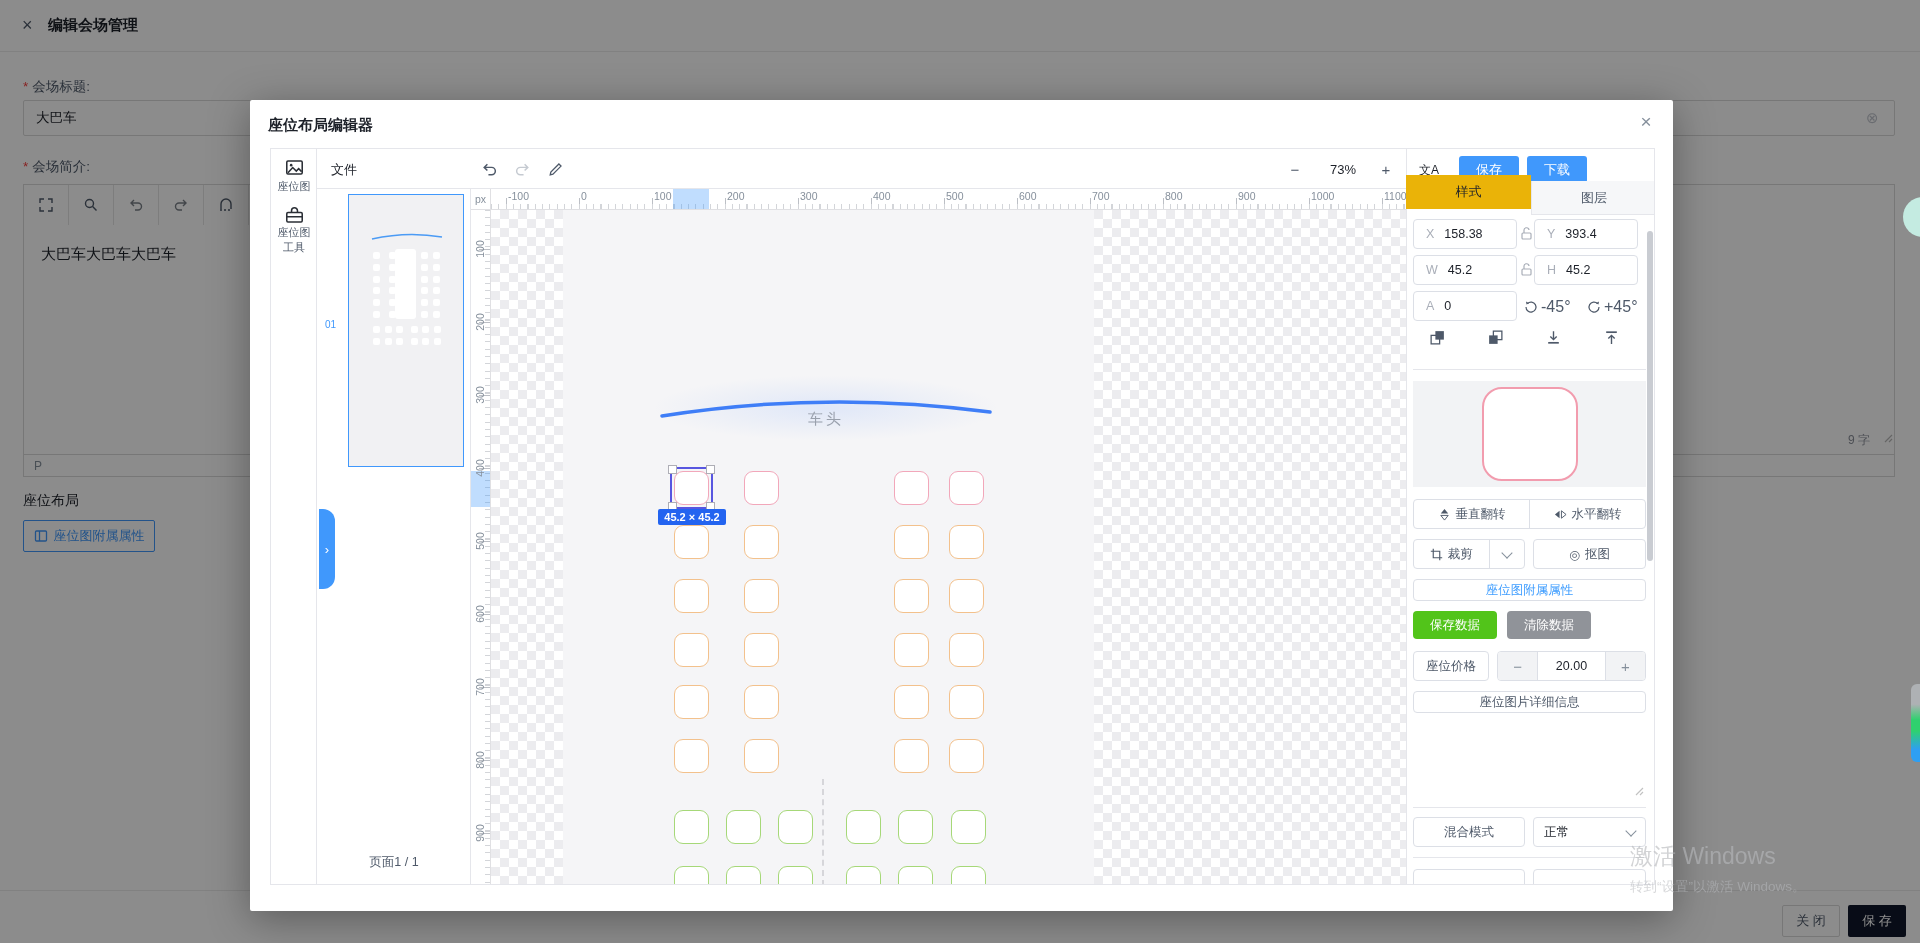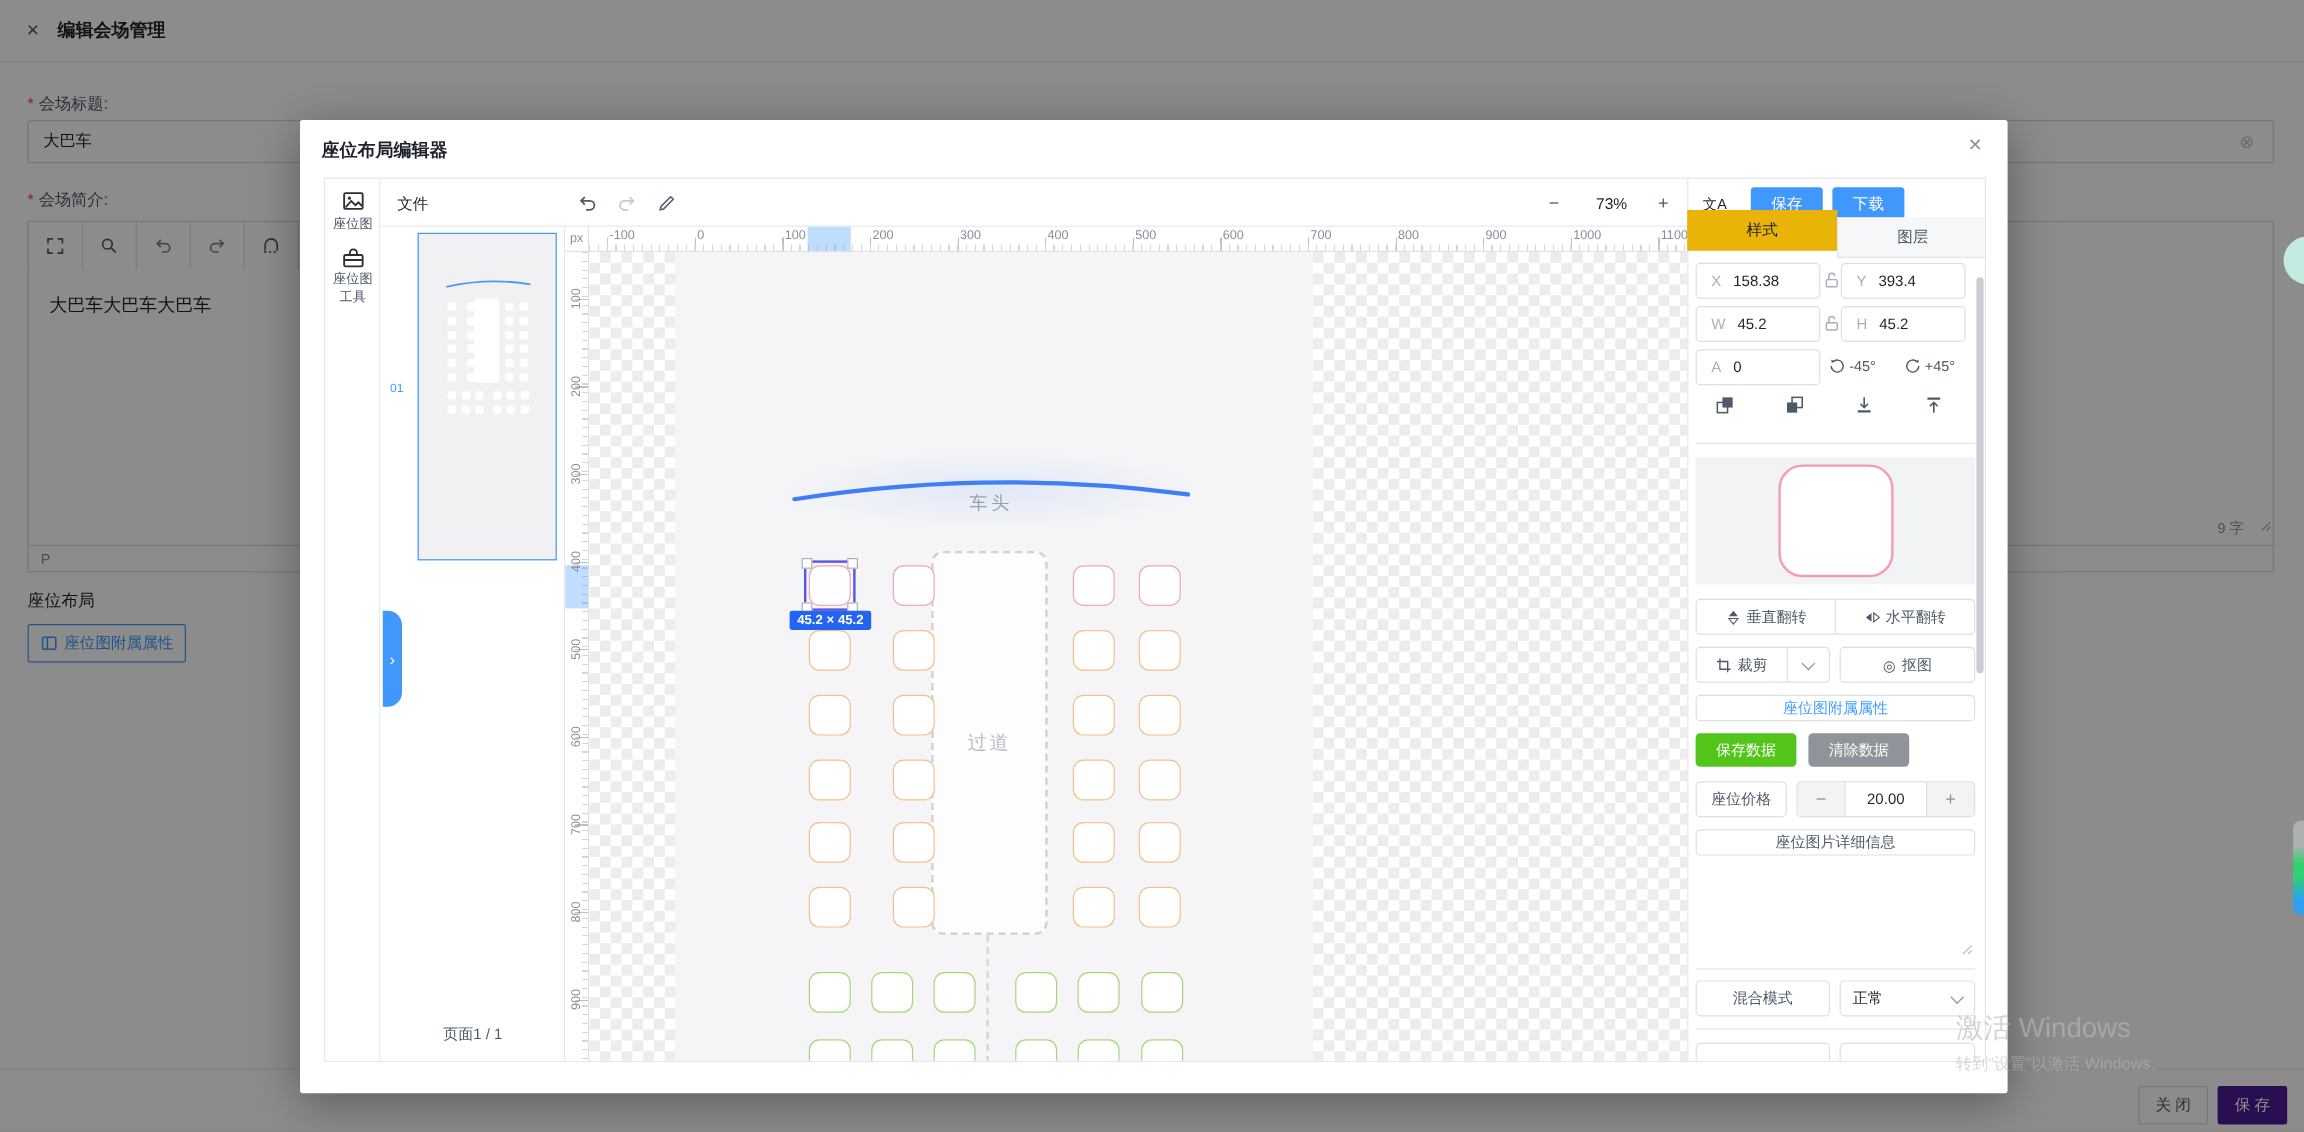--- a/index.html
+++ b/index.html
@@ -13,21 +13,21 @@
   .field-label{color:#4e5969;font-size:13.5px;}
   .req{color:#f53f3f;margin-right:4px;}
   .input1{left:23px;top:100px;width:1872px;height:36px;border:1px solid #d9d9d9;border-radius:2px;font-size:13.5px;color:#1d2129;padding:0 30px 0 12px;background:#fff;box-sizing:border-box;font-family:inherit;}
   .ed-toolbar{left:23px;top:184px;width:1872px;height:42px;border:1px solid #d9d9d9;background:#fff;display:flex;}
   .ed-cell{width:44px;height:100%;border-right:1px solid #e3e3e3;display:flex;align-items:center;justify-content:center;color:#4e5969;}
   .ed-body{left:23px;top:225px;width:1872px;height:230px;border:1px solid #d9d9d9;border-top:none;background:#fff;}
   .p-bar{left:23px;top:455px;width:1872px;height:22px;border:1px solid #d9d9d9;border-top:none;background:#fff;color:#86909c;font-size:12px;display:flex;align-items:center;padding-left:10px;box-sizing:border-box;}
   .design-btn{left:23px;top:520px;width:132px;height:32px;border:1px solid #4098fc;border-radius:2px;color:#4098fc;background:#fff;gap:6px;font-size:13px;cursor:pointer;}
   .pg-footer{left:0;top:890px;width:1920px;height:53px;background:#fff;border-top:1px solid #ebebeb;}
   .btn-plain{border:1px solid #d9d9d9;border-radius:2px;background:#fff;color:#4e5969;font-size:13px;}
-  .btn-blue{border:none;border-radius:2px;background:#4c1d95;color:#fff;font-size:13px;}
+  .btn-blue{border:none;border-radius:2px;background:#0f172a;color:#fff;font-size:13px;}
   
   .overlay{left:0;top:0;width:1920px;height:943px;background:rgba(0,0,0,0.45);z-index:5;}
   .modal{left:250px;top:100px;width:1423px;height:811px;background:#fff;border-radius:2px;box-shadow:0 8px 40px rgba(0,0,0,.35);z-index:6;}
   .modal-title{left:18px;top:16px;font-weight:bold;font-size:15px;}
   .modal-close{left:1384px;top:10px;width:24px;height:24px;color:#86909c;font-size:19px;cursor:pointer;}
   .editor{left:20px;top:48px;width:1385px;height:737px;border:1px solid #e5e6eb;background:#fff;overflow:hidden;}
   .e-sidebar{left:0;top:0;width:46px;height:737px;border-right:1px solid #e5e6eb;background:#fff;}
   .sb-label{width:46px;text-align:center;font-size:11px;color:#4e5969;}
   .tbar-line{left:46px;top:0;width:1089px;height:40px;border-bottom:1px solid #e5e6eb;background:#fff;}
   .tool-txt{font-size:13px;color:#1d2129;cursor:pointer;}
@@ -61,21 +61,21 @@
   .sel-box{left:179px;top:257px;width:43px;height:42px;border:2px solid #5856e0;}
   .handle{position:absolute;width:7px;height:7px;background:#fff;border:1px solid #aeaeb6;}
   .size-tip{left:167px;top:299px;width:68px;height:16px;background:#2364f0;border-radius:2px;color:#fff;font-size:11px;font-weight:bold;}
   .cv-footer{left:0px;top:650px;width:900px;text-align:center;color:#46494d;font-size:12.5px;text-shadow:0 0 3px #fff,0 0 3px #fff;}
   
   .panel-div{left:1135px;top:0;width:0;height:737px;border-left:1px solid #e5e6eb;}
   .tab{width:125px;height:34px;font-size:13px;cursor:pointer;}
   .tab-inactive{background:#f6f7f9;border-left:1px solid #e5e6eb;border-bottom:1px solid #e5e6eb;color:#4e5969;}
   .pbox{border:1px solid #dcdfe6;border-radius:4px;background:#fff;font-size:12.5px;color:#1d2129;}
   .pbox .lab{color:#a9aeb8;margin-right:10px;}
-  .rot{color:#4e5969;font-size:12px;gap:3px;cursor:pointer;}
+  .rot{color:#4e5969;font-size:16px;gap:3px;cursor:pointer;}
   .divider{border-top:1px solid #e5e6eb;}
   .preview{left:1142px;top:232px;width:233px;height:106px;background:#f2f3f5;}
   .seat-shape{width:92px;height:90px;border:2px solid #f29cae;border-radius:20px;background:#fff;}
   .grp-cell{height:100%;color:#4e5969;font-size:12.5px;gap:5px;cursor:pointer;}
   .link-btn{color:#409eff;font-size:12.5px;cursor:pointer;}
   .chev{display:inline-block;width:7px;height:7px;border-right:1.5px solid #86909c;border-bottom:1.5px solid #86909c;transform:rotate(45deg);margin-top:-3px;}
   .green-btn{background:#52c41a;border-radius:4px;color:#fff;font-size:12.5px;cursor:pointer;}
   .gray-btn{background:#909399;border-radius:4px;color:#fff;font-size:12.5px;cursor:pointer;}
   .step-cell{background:#f2f3f5;color:#86909c;font-size:15px;cursor:pointer;}
   textarea.info{left:1142px;top:572px;width:233px;height:76px;border:1px solid #dcdfe6;border-radius:4px;resize:none;font-family:inherit;font-size:12.5px;padding:7px 9px;box-sizing:border-box;color:#1d2129;}
@@ -292,23 +292,20 @@
           <span class="ruler-label-v" style="top: 616px;">900</span>
         </div>
 
       <div class="abs canvas">
         <div class="abs page-sheet"></div>
         <div class="abs glow"></div>
         <svg class="abs" style="left:165px;top:176px;" width="340" height="42">
             <path d="M6 30 Q170 4 334 26" fill="none" stroke="#3f7ef7" stroke-width="3.5" stroke-linecap="round"></path>
           </svg>
         <div class="abs front-label">车头</div>
-        <div class="abs fc aisle">
-            <span>过道</span>
-          </div>
         <div class="abs dash-line"></div>
         <div class="abs" style="left:0;top:0;width:915px;height:676px;" id="seat-layer">
             <div class="seat" style="left: 183px; top: 261px; width: 35px; height: 34px; border-color: rgb(242, 167, 186);"></div>
             <div class="seat" style="left: 253px; top: 261px; width: 35px; height: 34px; border-color: rgb(242, 167, 186);"></div>
             <div class="seat" style="left: 403px; top: 261px; width: 35px; height: 34px; border-color: rgb(242, 167, 186);"></div>
             <div class="seat" style="left: 458px; top: 261px; width: 35px; height: 34px; border-color: rgb(242, 167, 186);"></div>
             <div class="seat" style="left: 183px; top: 315px; width: 35px; height: 34px; border-color: rgb(243, 193, 140);"></div>
             <div class="seat" style="left: 253px; top: 315px; width: 35px; height: 34px; border-color: rgb(243, 193, 140);"></div>
             <div class="seat" style="left: 403px; top: 315px; width: 35px; height: 34px; border-color: rgb(243, 193, 140);"></div>
             <div class="seat" style="left: 458px; top: 315px; width: 35px; height: 34px; border-color: rgb(243, 193, 140);"></div>

